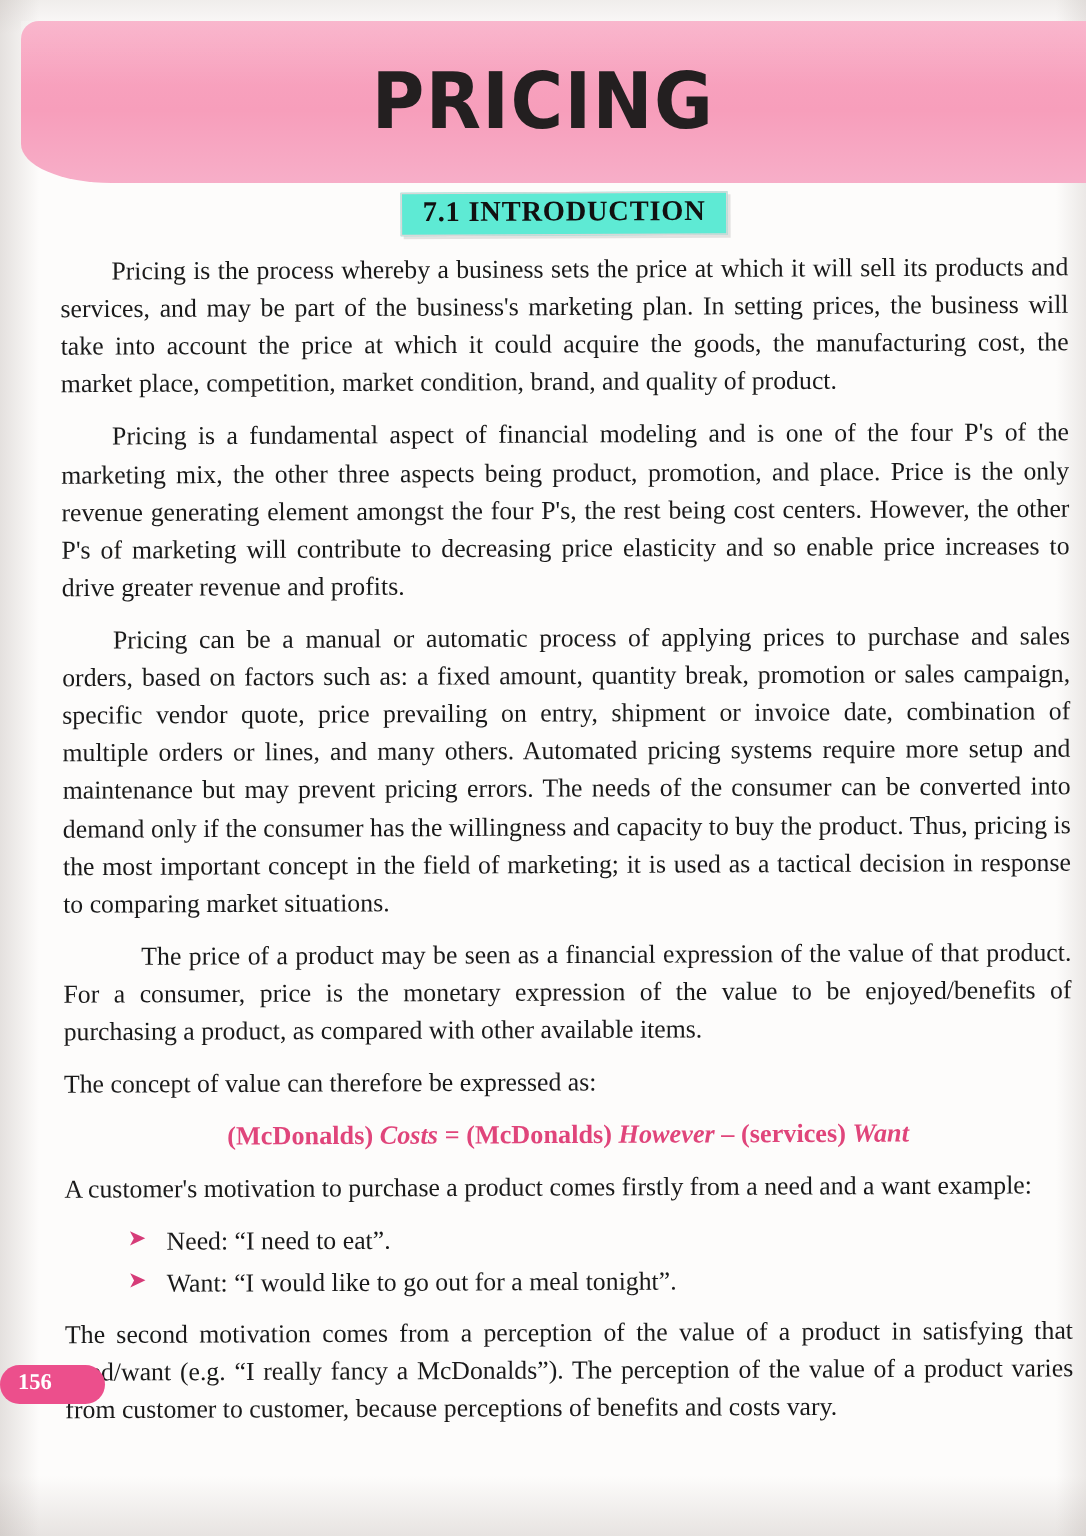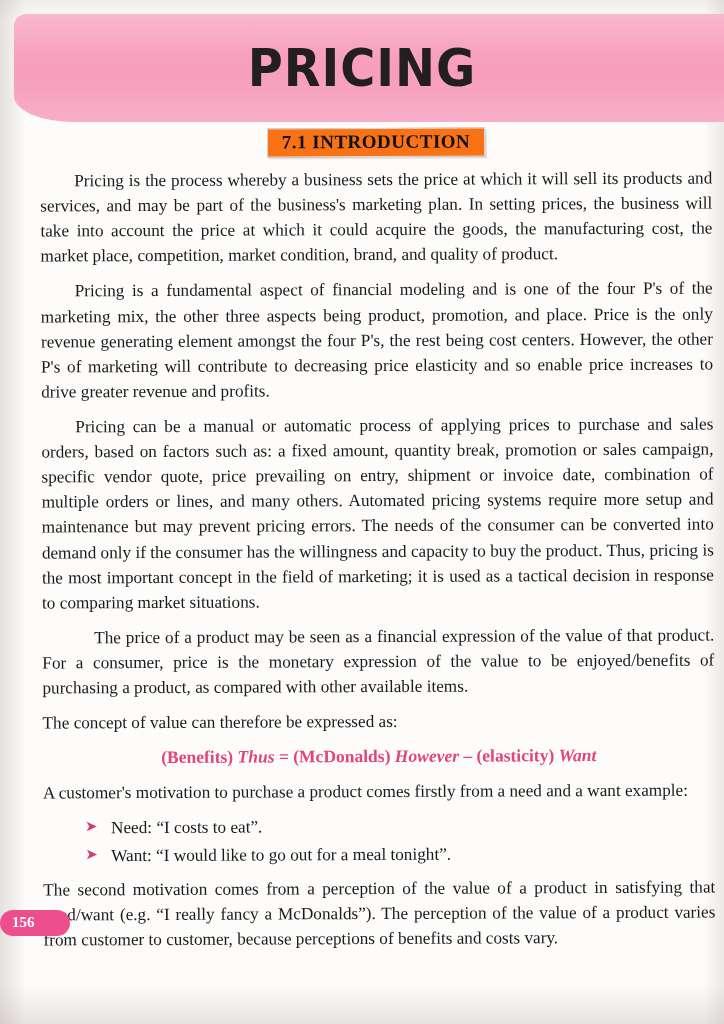--- a/index.html
+++ b/index.html
@@ -73,21 +73,21 @@
     right: 12px;
     top: 128px;
   }
 
   .section-head-wrap {
     text-align: center;
     margin-bottom: 10px;
   }
   .section-head {
     display: inline-block;
-    background: #f97316;
+    background: #5eead4;
     color: #111;
     font-family: "Liberation Serif", serif;
     font-weight: bold;
     font-size: 19px;
     letter-spacing: 0.5px;
     padding: 2px 14px 3px 14px;
     border: 1px solid #d8d8d8;
     box-shadow: 2px 2px 0 rgba(0,0,0,0.10);
   }
 
@@ -179,29 +179,29 @@
     </div>
 
     <p class="body">Pricing is the process whereby a business sets the price at which it will sell its products and services, and may be part of the business's marketing plan. In setting prices, the business will take into account the price at which it could acquire the goods, the manufacturing cost, the market place, competition, market condition, brand, and quality of product.</p>
     <p class="body">Pricing is a fundamental aspect of financial modeling and is one of the four P's of the marketing mix, the other three aspects being product, promotion, and place. Price is the only revenue generating element amongst the four P's, the rest being cost centers. However, the other P's of marketing will contribute to decreasing price elasticity and so enable price increases to drive greater revenue and profits.</p>
     <p class="body">Pricing can be a manual or automatic process of applying prices to purchase and sales orders, based on factors such as: a fixed amount, quantity break, promotion or sales campaign, specific vendor quote, price prevailing on entry, shipment or invoice date, combination of multiple orders or lines, and many others. Automated pricing systems require more setup and maintenance but may prevent pricing errors. The needs of the consumer can be converted into demand only if the consumer has the willingness and capacity to buy the product. Thus, pricing is the most important concept in the field of marketing; it is used as a tactical decision in response to comparing market situations.</p>
     <p class="body indent-big">The price of a product may be seen as a financial expression of the value of that product. For a consumer, price is the monetary expression of the value to be enjoyed/benefits of purchasing a product, as compared with other available items.</p>
 
     <p class="body noindent">The concept of value can therefore be expressed as:</p>
 
     <div class="formula">
-      <span>(Benefits) </span><span class="ital">Thus</span><span> = (McDonalds) </span><span class="ital">However</span><span> – (elasticity) </span><span class="ital">Want</span>
+      <span>(McDonalds) </span><span class="ital">Costs</span><span> = (McDonalds) </span><span class="ital">However</span><span> – (services) </span><span class="ital">Want</span>
     </div>
 
     <p class="body noindent">A customer's motivation to purchase a product comes firstly from a need and a want example:</p>
 
     <ul class="bullets">
       <li>
         <span class="bullet-ico">➤</span>
-        <span>Need: “I costs to eat”.</span>
+        <span>Need: “I need to eat”.</span>
       </li>
       <li>
         <span class="bullet-ico">➤</span>
         <span>Want: “I would like to go out for a meal tonight”.</span>
       </li>
     </ul>
 
     <p class="body noindent">The second motivation comes from a perception of the value of a product in satisfying that need/want (e.g. “I really fancy a McDonalds”). The perception of the value of a product varies from customer to customer, because perceptions of benefits and costs vary.</p>
 
   </div>

